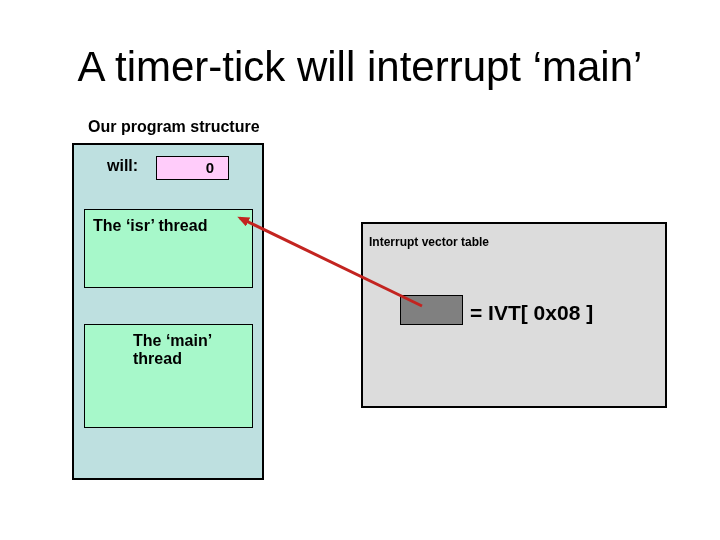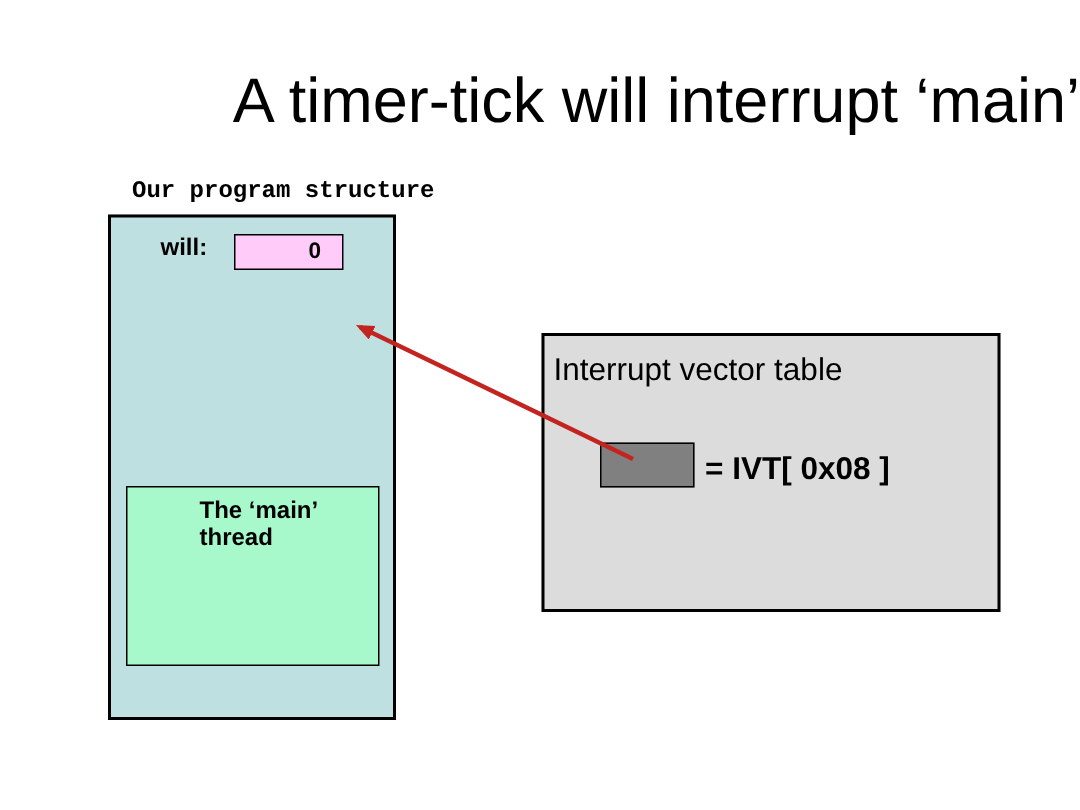--- a/index.html
+++ b/index.html
@@ -14,33 +14,32 @@
     height: 540px;
     background: var(--slide-bg, #ffffff);
     overflow: hidden;
     color: var(--text, #000000);
   }
   .title {
     position: absolute;
     left: 0;
     right: 0;
     top: 42px;
-    text-align: right;
+    text-align: center;
     font-size: 42px;
     font-weight: 400;
     line-height: 1.2;
     white-space: nowrap;
   }
   .prog-heading {
     position: absolute;
     left: 88px;
     top: 118px;
     font-size: 16px;
     font-weight: 700;
-    font-family: Liberation Mono, monospace;
   }
   .prog-panel {
     position: absolute;
     left: 72px;
     top: 143px;
     width: 192px;
     height: 337px;
     box-sizing: border-box;
     background: var(--container-bg, #bee0e0);
     border: 2px solid #000;
@@ -72,37 +71,37 @@
     left: 10px;
     width: 169px;
     box-sizing: border-box;
     background: var(--thread-box-bg, #a7f8ca);
     border: 1px solid #000;
     padding: 7px 4px 0 8px;
     font-size: 16px;
     font-weight: 700;
   }
   .thread-box.isr  { top: 64px;  height: 79px; }
-  .thread-box.main { top: 179px; height: 120px; padding-left: 48px; }
+  .thread-box.main { top: 179px; height: 104px; padding-left: 48px; }
   .ivt-panel {
     position: absolute;
     left: 361px;
     top: 222px;
     width: 306px;
     height: 186px;
     box-sizing: border-box;
     background: var(--ivt-panel-bg, #dcdcdc);
     border: 2px solid #000;
   }
   .ivt-heading {
     position: absolute;
     left: 6px;
     top: 11px;
-    font-size: 21px;
-    font-weight: 400;
+    font-size: 12px;
+    font-weight: 700;
   }
   .ivt-entry {
     position: absolute;
     left: 37px;
     top: 71px;
     width: 63px;
     height: 30px;
     box-sizing: border-box;
     background: var(--ivt-entry-bg, #808080);
     border: 1px solid #000;
@@ -136,20 +135,23 @@
 
   <div class="title">A timer-tick will interrupt ‘main’</div>
 
   <div class="prog-heading">Our program structure</div>
 
   <div class="prog-panel">
     <span class="ticks-label">will:</span>
     <div class="ticks-box">
       <span>0</span>
     </div>
+    <div class="thread-box isr">
+      <span>The ‘isr’ thread</span>
+    </div>
     <div class="thread-box main">
       <span>The ‘main’ thread</span>
     </div>
   </div>
 
   <div class="ivt-panel">
     <div class="ivt-heading">Interrupt vector table</div>
     <div class="ivt-entry"></div>
     <span class="ivt-entry-label">= IVT[ 0x08 ]</span>
   </div>

